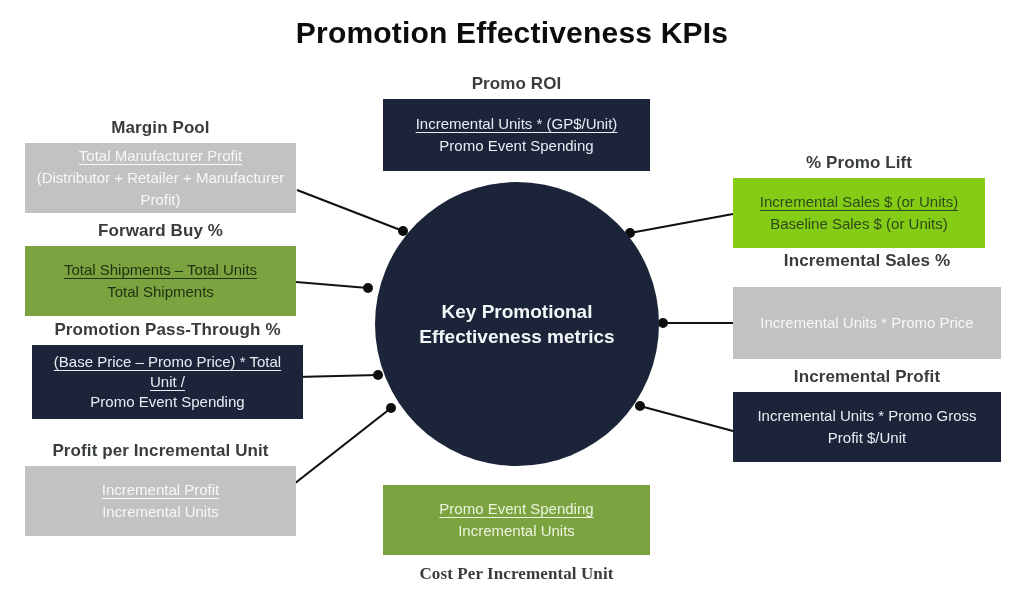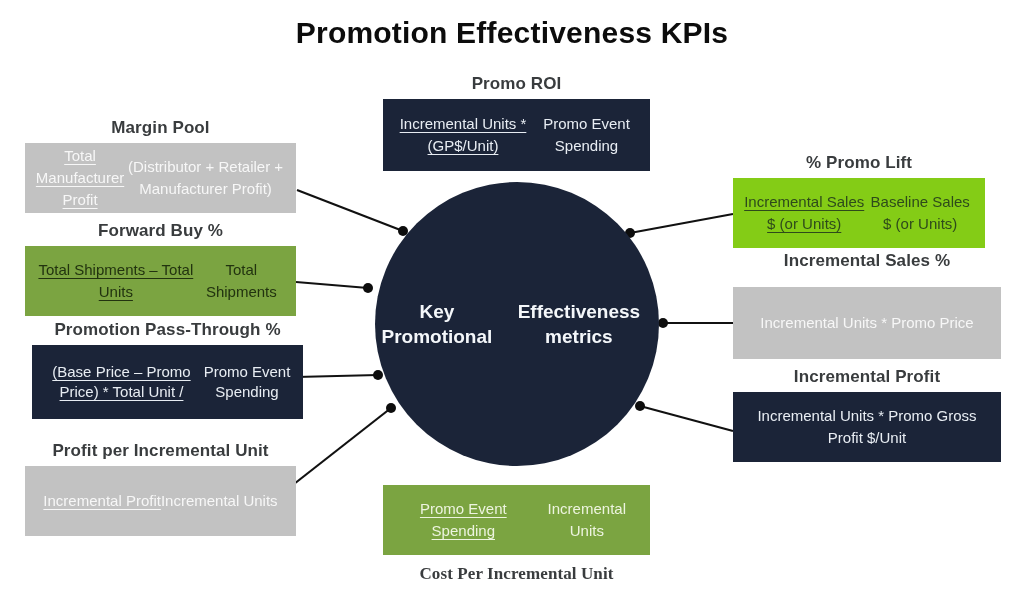--- a/index.html
+++ b/index.html
@@ -14,21 +14,21 @@
   }
   .node { position:absolute; text-align:center; }
   .node-label {
     height:26px; line-height:26px; margin-bottom:2px;
     font-size:17px; font-weight:bold; color:#393c3e; letter-spacing:0.1px;
     white-space:nowrap;
   }
   .node-label.mb-lg { margin-bottom:13px; }
   .box {
     width:100%; box-sizing:border-box; padding:4px 10px;
-    display:flex; flex-direction:row; justify-content:center; align-items:center;
+    display:flex; flex-direction:column; justify-content:center; align-items:center;
     font-size:15px; line-height:1.45;
   }
   .box.navy { background:#1B2438; color:#E8EDF3; }
   .box.gray { background:#C2C2C2; color:#F7F7F7; }
   .box.green-dark { background:#7BA441; color:#22330F; }
   .box.green-mid  { background:#84cc16; color:#2E4A1B; }
   .box.green-light{ background:#7BA441; color:#EDF4DF; }
   .num { text-decoration:underline; text-underline-offset:3px; text-decoration-thickness:1px; }
   .label-below { margin-top:6px; margin-bottom:12px;font-family:Liberation Serif, serif; }
 
@@ -48,21 +48,21 @@
   #n-incr-sales       { left:733px; top:248px; width:268px; }
   #n-incr-sales .box  { height:72px; }
   #n-incr-profit      { left:733px; top:364px; width:268px; }
   #n-incr-profit .box { height:70px; }
   #n-cost-unit        { left:383px; top:485px; width:267px; }
   #n-cost-unit .box   { height:70px; }
 
   .center-circle {
     position:absolute; left:375px; top:182px; width:284px; height:284px;
     border-radius:50%; background:#1B2438;
-    display:flex; flex-direction:row; justify-content:center; align-items:center;
+    display:flex; flex-direction:column; justify-content:center; align-items:center;
     color:#F4F7FA; font-size:19px; font-weight:bold; line-height:25px;
     text-align:center;
   }
   #connector-svg {
     position:absolute; left:0; top:0; width:1024px; height:601px;
     pointer-events:none;
   }
 </style>
 </head>
 <body>

